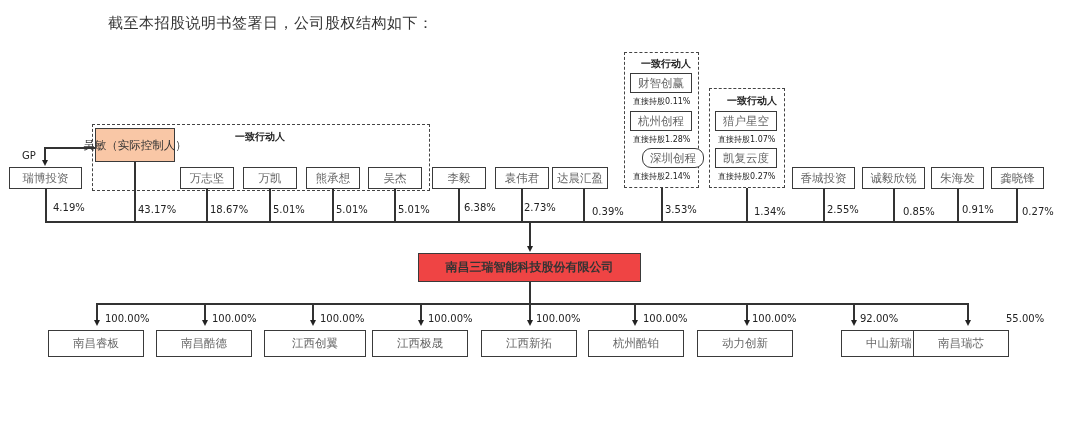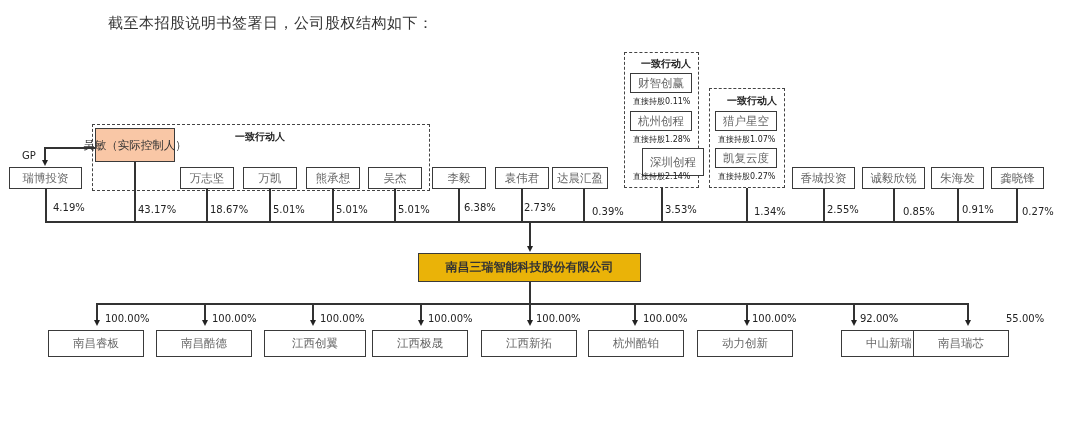--- a/index.html
+++ b/index.html
@@ -4,21 +4,21 @@
 <style>
   html, body { margin: 0; padding: 0; background: #ffffff; }
   body { width: 1080px; height: 442px; position: relative; overflow: hidden;
          font-family: "DejaVu Serif", "Liberation Serif", serif; color: #222; }
   .abs { position: absolute; }
   .intro { left: 108px; top: 14px; font-size: 15px; color: #333; letter-spacing: 0.5px; }
   .box { position: absolute; box-sizing: border-box; border: 1.5px solid #3a3a3a; background: #fff;
          display: flex; align-items: center; justify-content: center;
          font-size: 11.5px; color: #666; white-space: nowrap; }
   .ctrl { background: #f9c7a6; color: #333; font-weight: normal; flex-direction: row; line-height: 14px; font-size: 11.5px; text-align: right; }
-  .main { background: #eab308; color: #333; font-weight: bold; font-size: 12px; }
+  .main { background: #ef4444; color: #333; font-weight: bold; font-size: 12px; }
   .dash { position: absolute; box-sizing: border-box; border: 1.5px dashed #444; }
   .grp-title { position: absolute; font-size: 10px; font-weight: bold; color: #222;
                font-family: "DejaVu Sans", "Liberation Sans", sans-serif; }
   .sub { position: absolute; font-size: 8px; color: #222; white-space: nowrap;
          font-family: "DejaVu Sans", "Liberation Sans", sans-serif; }
   .pct { position: absolute; font-size: 10px; color: #222; white-space: nowrap;
          font-family: "DejaVu Sans", "Liberation Sans", sans-serif; }
   .vl { position: absolute; width: 1.5px; background: #333; }
   .hl { position: absolute; height: 1.5px; background: #333; }
   .arrow { position: absolute; width: 0; height: 0; border-left: 3px solid transparent;
@@ -56,21 +56,21 @@
 <div class="box" style="left:306px;top:167px;width:54px;height:22px;">熊承想</div>
 <div class="box" style="left:368px;top:167px;width:54px;height:22px;">吴杰</div>
 <div class="box" style="left:432px;top:167px;width:54px;height:22px;">李毅</div>
 <div class="box" style="left:495px;top:167px;width:54px;height:22px;">袁伟君</div>
 <div class="box" style="left:552px;top:167px;width:56px;height:22px;">达晨汇盈</div>
 
 <div class="box" style="left:630px;top:73px;width:62px;height:20px;">财智创赢</div>
 <div class="sub" style="left:633px;top:96px;">直接持股0.11%</div>
 <div class="box" style="left:630px;top:111px;width:62px;height:20px;">杭州创程</div>
 <div class="sub" style="left:633px;top:134px;">直接持股1.28%</div>
-<div class="box" style="left:642px;top:148px;width:62px;height:28px;">深圳创程</div>
+<div class="box" style="left:642px;top:148px;width:62px;height:20px;border-radius:9px;">深圳创程</div>
 <div class="sub" style="left:633px;top:171px;">直接持股2.14%</div>
 
 <div class="box" style="left:715px;top:111px;width:62px;height:20px;">猎户星空</div>
 <div class="sub" style="left:718px;top:134px;">直接持股1.07%</div>
 <div class="box" style="left:715px;top:148px;width:62px;height:20px;">凯复云度</div>
 <div class="sub" style="left:718px;top:171px;">直接持股0.27%</div>
 
 <div class="box" style="left:792px;top:167px;width:63px;height:22px;">香城投资</div>
 <div class="box" style="left:862px;top:167px;width:63px;height:22px;">诚毅欣锐</div>
 <div class="box" style="left:931px;top:167px;width:53px;height:22px;">朱海发</div>

